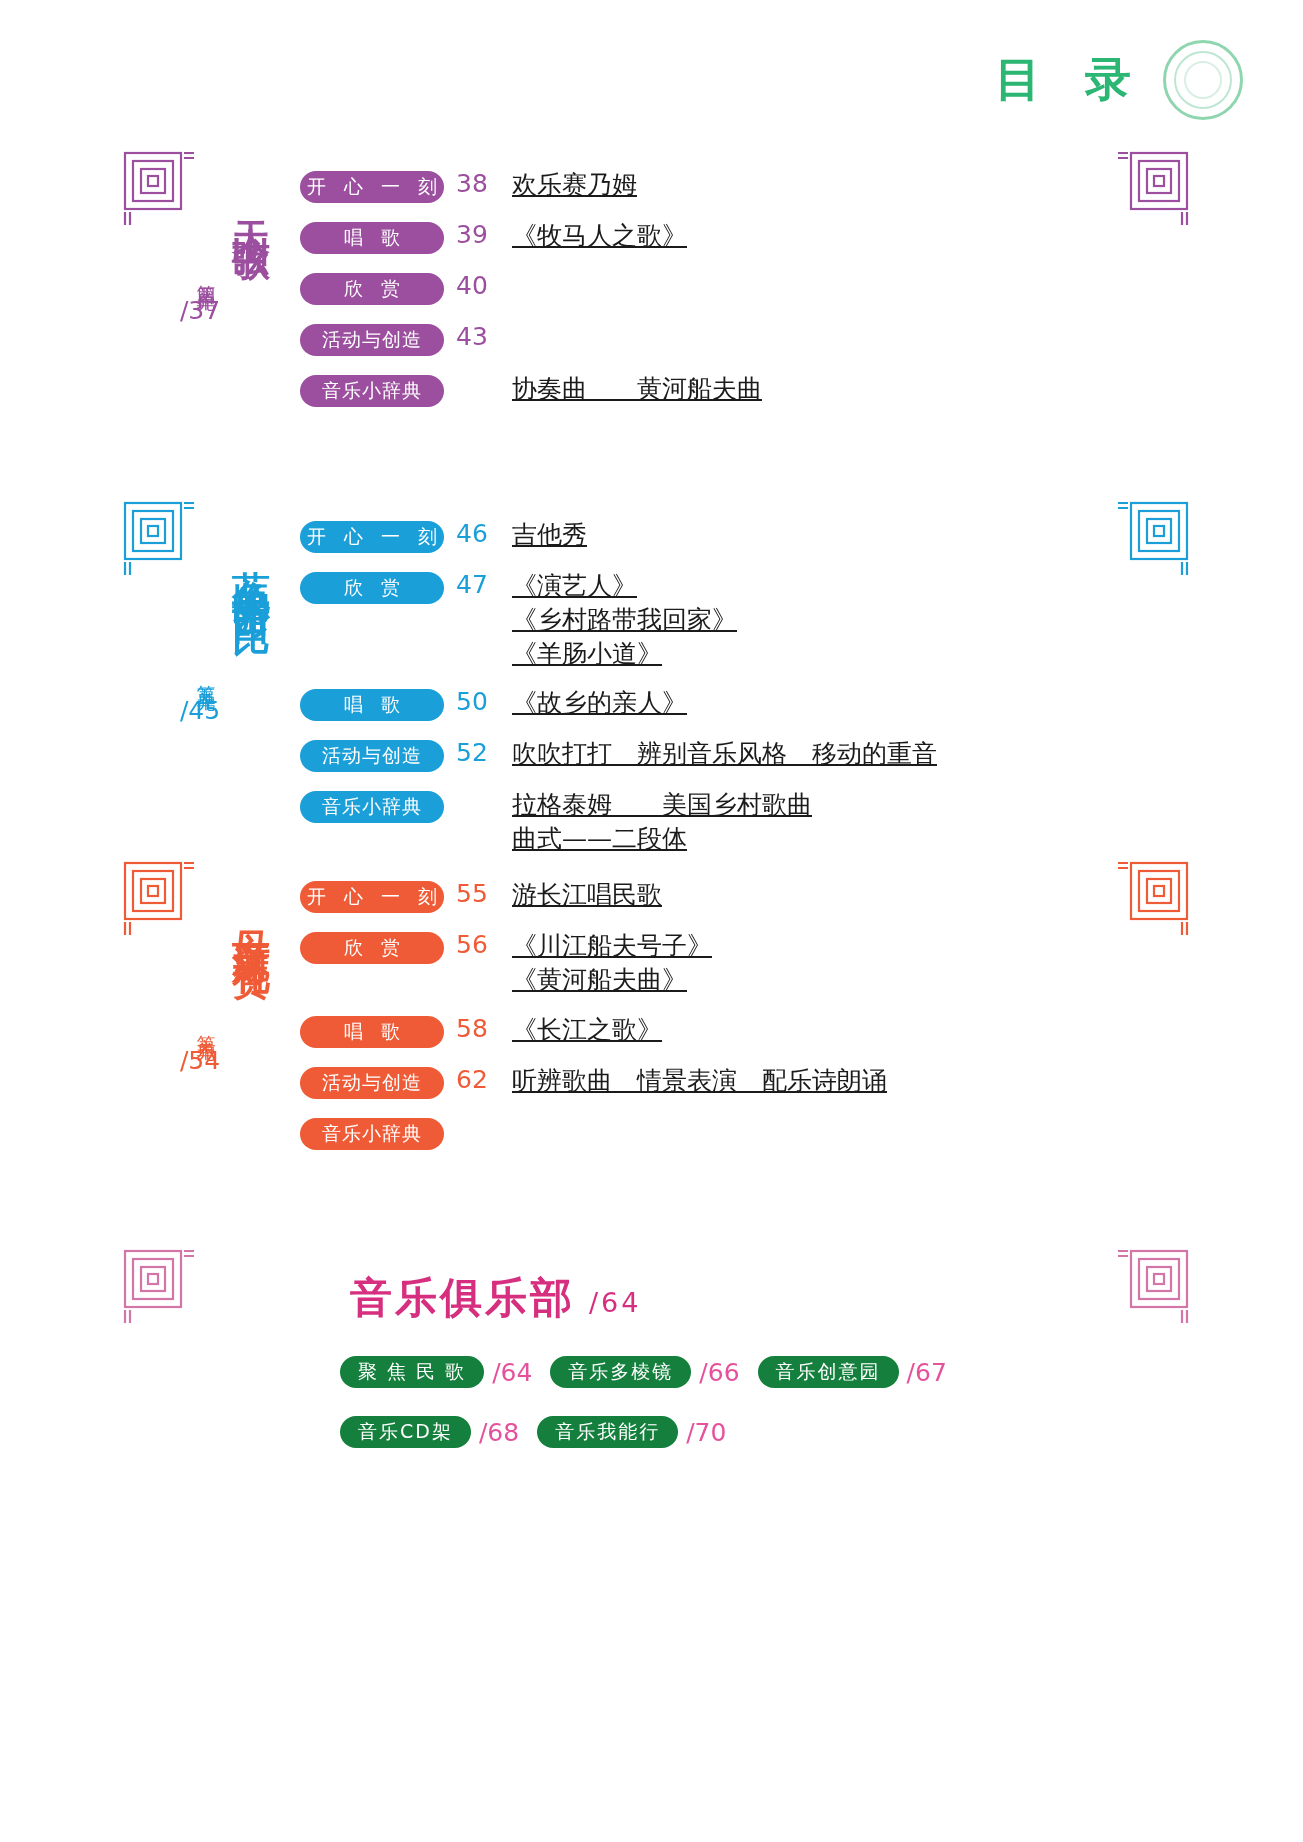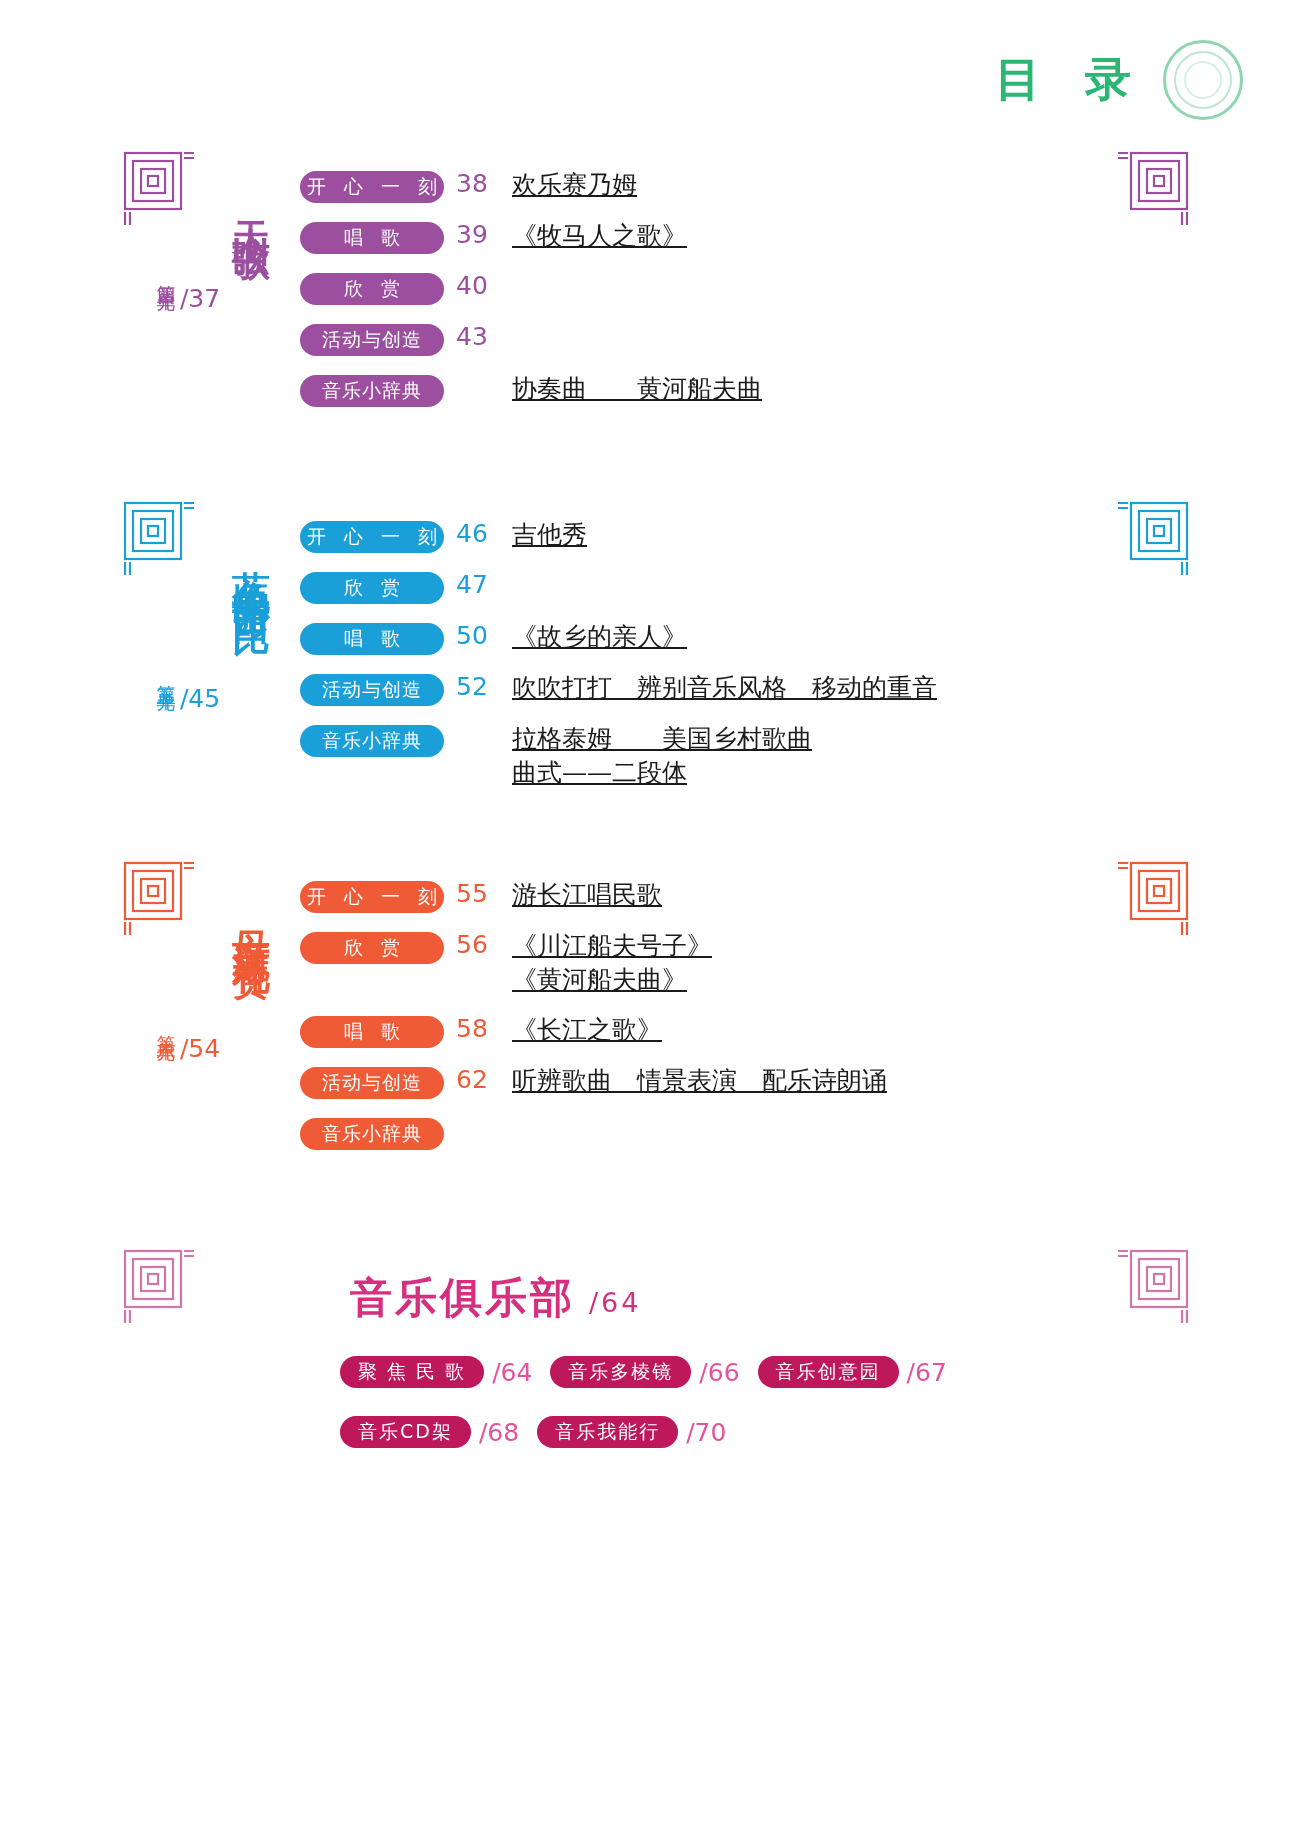--- a/index.html
+++ b/index.html
@@ -92,22 +92,22 @@
     text-orientation: upright;
     font-size: 38px;
     font-weight: bold;
     letter-spacing: 8px;
     line-height: 1.05;
     font-family: "DejaVu Sans", sans-serif;
     margin-left: 10px;
   }
   .unit-meta {
     display: flex;
-    flex-direction: row;
-    align-items: flex-start;
+    flex-direction: column;
+    align-items: flex-end;
     margin-top: 80px;
   }
   .unit-no-v {
     writing-mode: vertical-rl;
     text-orientation: upright;
     font-size: 19px;
     letter-spacing: 3px;
     font-family: "DejaVu Sans", sans-serif;
   }
   .unit-page {
@@ -197,21 +197,21 @@
     flex-wrap: wrap;
     gap: 14px 18px;
   }
   .tag-wrap {
     display: flex;
     align-items: center;
   }
   .tag {
     height: 32px;
     border-radius: 16px;
-    background: #be185d;
+    background: #15803d;
     color: #fff;
     font-size: 19px;
     display: flex;
     align-items: center;
     justify-content: center;
     padding: 0 18px;
     letter-spacing: 2px;
     font-family: "DejaVu Sans", sans-serif;
   }
   .tag-page {
@@ -316,20 +316,23 @@
     </div>
     <div class="rows">
       <div class="row">
         <div class="pill spaced" style="background:#1a9fd9">开 心 一 刻</div>
         <div class="pnum" style="color:#1a9fd9">46</div>
         <div class="ptext">吉他秀</div>
       </div>
       <div class="row">
         <div class="pill spaced" style="background:#1a9fd9">欣     赏</div>
         <div class="pnum" style="color:#1a9fd9">47</div>
+        <div class="ptext">《演艺人》
+《乡村路带我回家》
+《羊肠小道》</div>
       </div>
       <div class="row">
         <div class="pill spaced" style="background:#1a9fd9">唱     歌</div>
         <div class="pnum" style="color:#1a9fd9">50</div>
         <div class="ptext">《故乡的亲人》</div>
       </div>
       <div class="row">
         <div class="pill" style="background:#1a9fd9">活动与创造</div>
         <div class="pnum" style="color:#1a9fd9">52</div>
         <div class="ptext">吹吹打打　辨别音乐风格　移动的重音</div>

